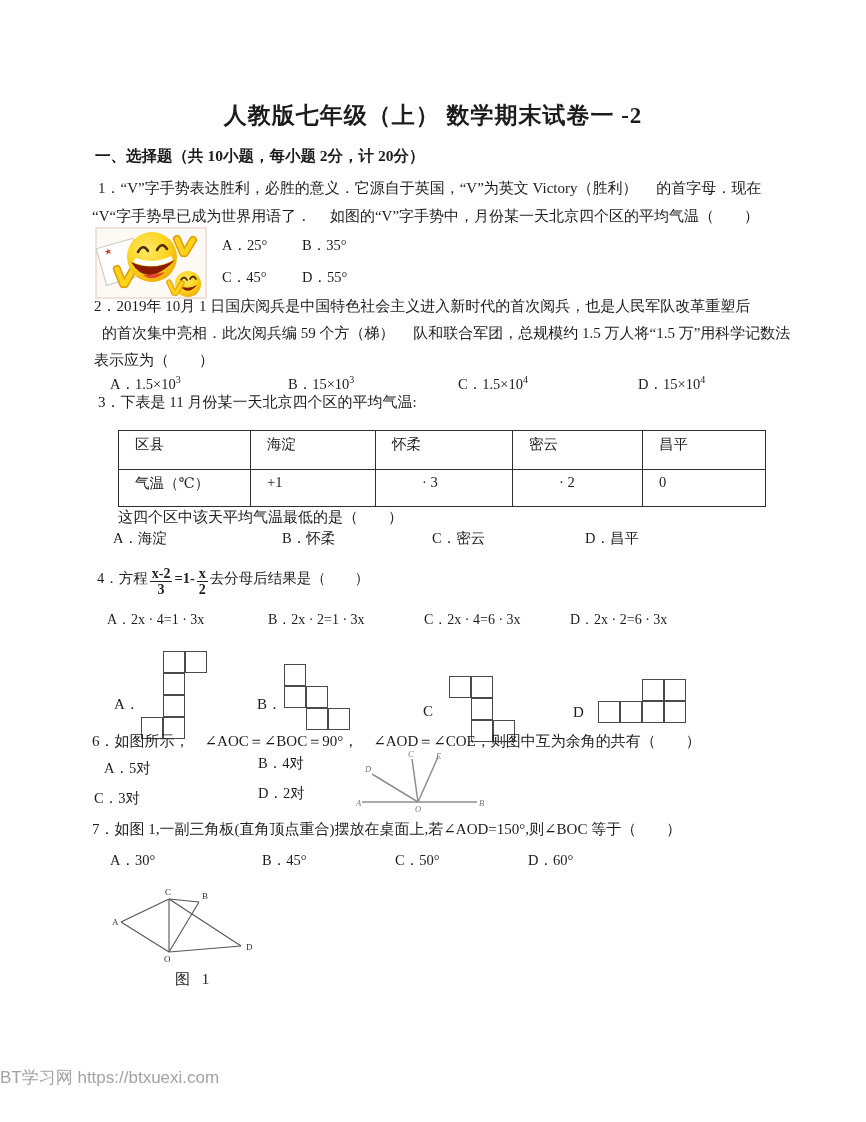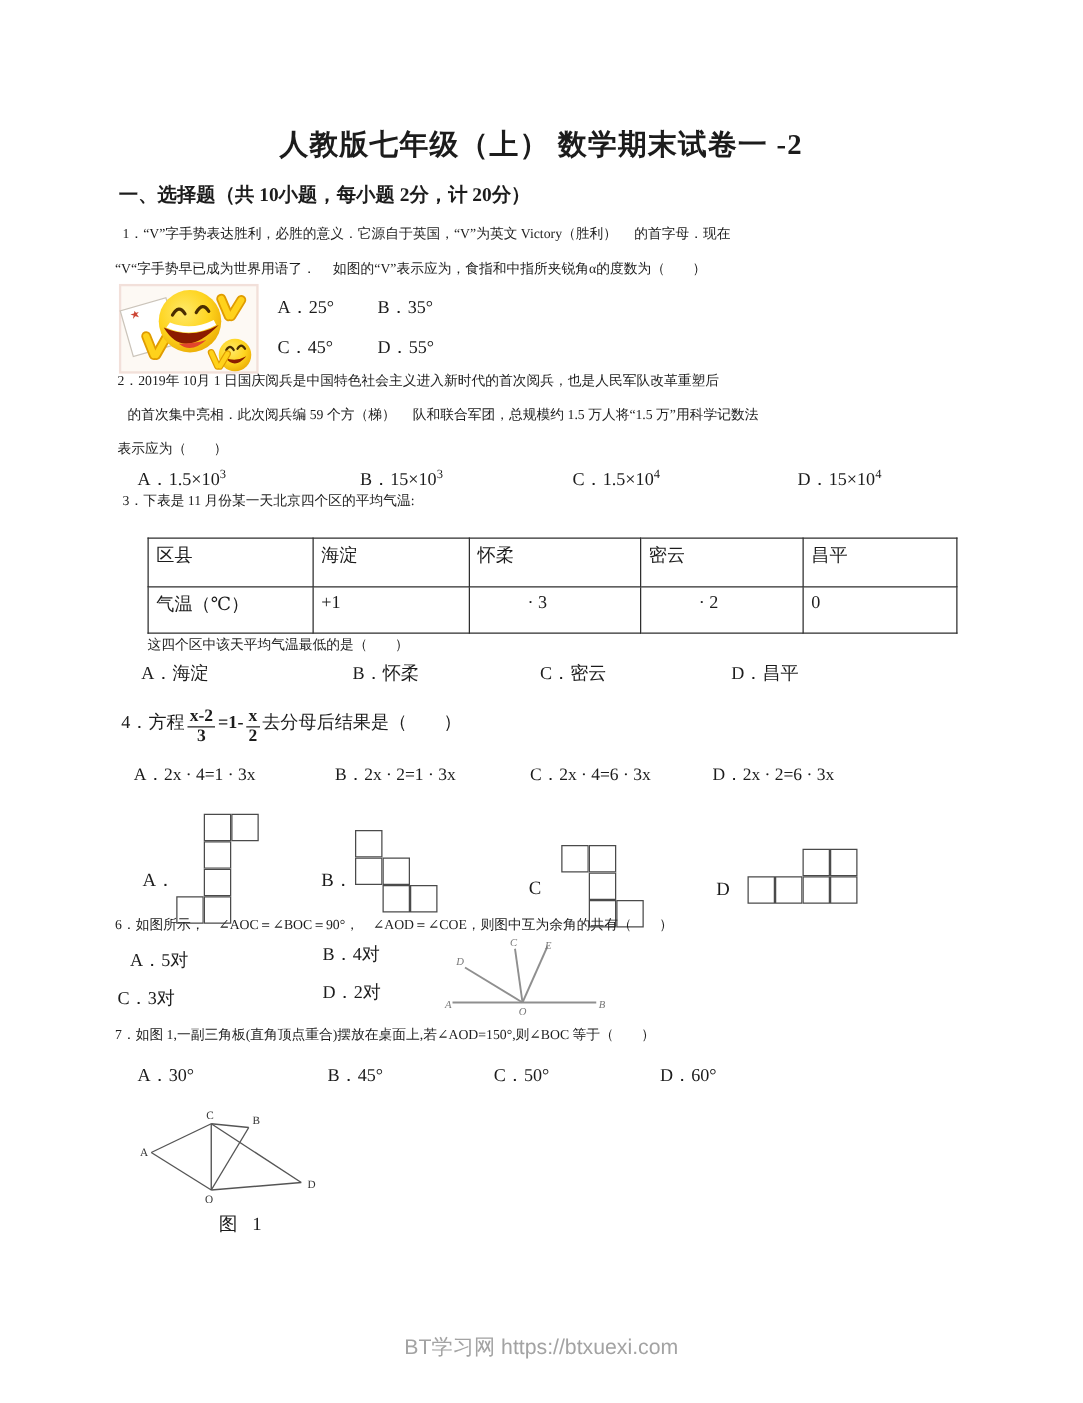--- a/index.html
+++ b/index.html
@@ -1,56 +1,56 @@
 <!DOCTYPE html>
 <html><head>
 <meta charset="utf-8">
 <style>
   html,body{margin:0;padding:0;background:#ffffff;}
   .page{position:relative;width:866px;height:1122px;background:#ffffff;overflow:hidden;
         font-family:"Liberation Serif","DejaVu Serif",serif;color:#1c1c1c;}
   .abs{position:absolute;white-space:nowrap;}
   .title{left:0;top:100px;width:866px;text-align:center;font-size:23px;font-weight:bold;letter-spacing:1px;}
   .section{font-size:15.5px;font-weight:bold;}
-  .t{font-size:11px;}
+  .t{font-size:15px;}
   .opt{font-size:14.5px;}
   .opt-sm{font-size:14px;}
   sup{font-size:10px;}
   
   .qtable{border-collapse:collapse;}
-  .qtable td{border:1.6px solid #2e2e2e;font-size:14.5px;padding:4px 6px;vertical-align:top;background:#fff;}
+  .qtable td{border:1.6px solid #2e2e2e;font-size:14.5px;padding:4px 16px;vertical-align:top;background:#fff;}
   .qtable .hrow td{height:30px;}
   .qtable .drow td{height:28px;}
   .qtable td.indent{padding-left:46px;}
   
   .eqline{font-size:14.5px;}
   .frac{display:inline-block;text-align:center;vertical-align:-11px;margin:0 2px;
         font-weight:bold;font-size:14px;line-height:1.1;}
   .frac .num{display:block;padding:0 2px;}
   .frac .den{display:block;border-top:1.4px solid #222;padding:0 2px;}
   
   .net{position:absolute;}
   .net-cell{position:absolute;width:22px;height:22px;box-sizing:border-box;border:1px solid #4a4a4a;background:#fff;}
   .netlabel{font-size:15px;}
   .caption{font-size:15px;letter-spacing:4px;}
-  .footer{left:0;top:1066px;width:866px;text-align:center;
+  .footer{left:0;top:1066px;width:866px;text-align:left;
           font-family:"Liberation Sans","DejaVu Sans",sans-serif;font-size:17px;color:#a3a3a3;}
   svg text{font-family:"Liberation Serif","DejaVu Serif",serif;}
 </style>
 </head>
 <body>
 
 <div class="page">
 
   <div class="abs title">人教版七年级（上） 数学期末试卷一 -2</div>
 
   <div class="abs section" style="left:95px;top:146px">一、选择题（共 10小题，每小题 2分，计 20分）</div>
 
   <div class="abs t" style="left:98px;top:179px"> 1．“V”字手势表达胜利，必胜的意义．它源自于英国，“V”为英文 Victory（胜利）　 的首字母．现在</div>
-  <div class="abs t" style="left:92px;top:207px">“V“字手势早已成为世界用语了．　 如图的“V”表示应为，食指和中指所夹锐角α的度数为（　　）</div>
+  <div class="abs t" style="left:92px;top:207px">“V“字手势早已成为世界用语了．　 如图的“V”字手势中，月份某一天北京四个区的平均气温（　　）</div>
 
   <svg class="abs" style="left:95px;top:227px" width="112" height="72" viewBox="0 0 112 72">
     <defs>
       <radialGradient id="gy" cx="40%" cy="35%" r="75%">
         <stop offset="0%" stop-color="#ffe969"></stop>
         <stop offset="55%" stop-color="#fed41e"></stop>
         <stop offset="100%" stop-color="#e8a400"></stop>
       </radialGradient>
     </defs>
     <rect x="0" y="0" width="112" height="72" fill="#fdf9f4"></rect>

